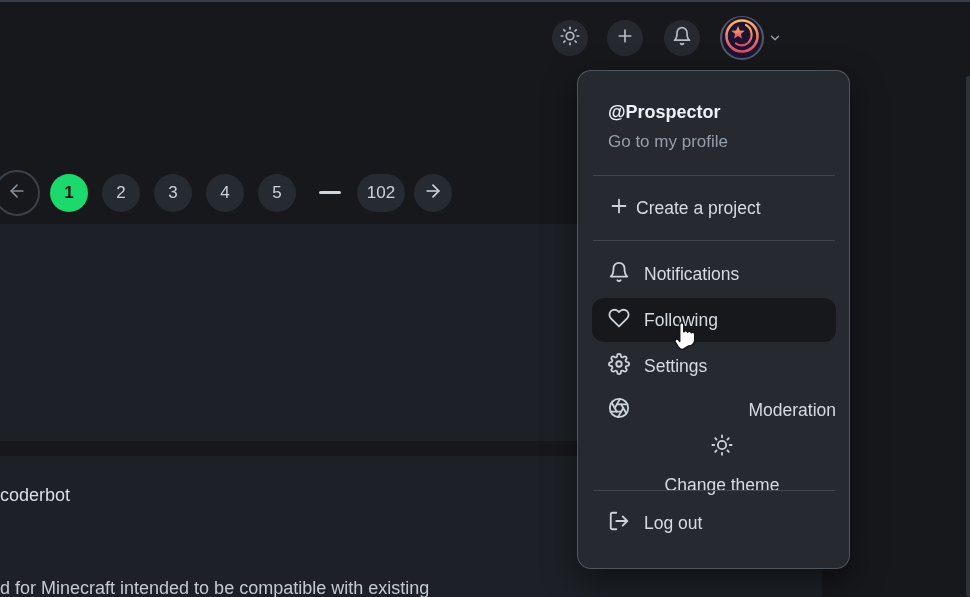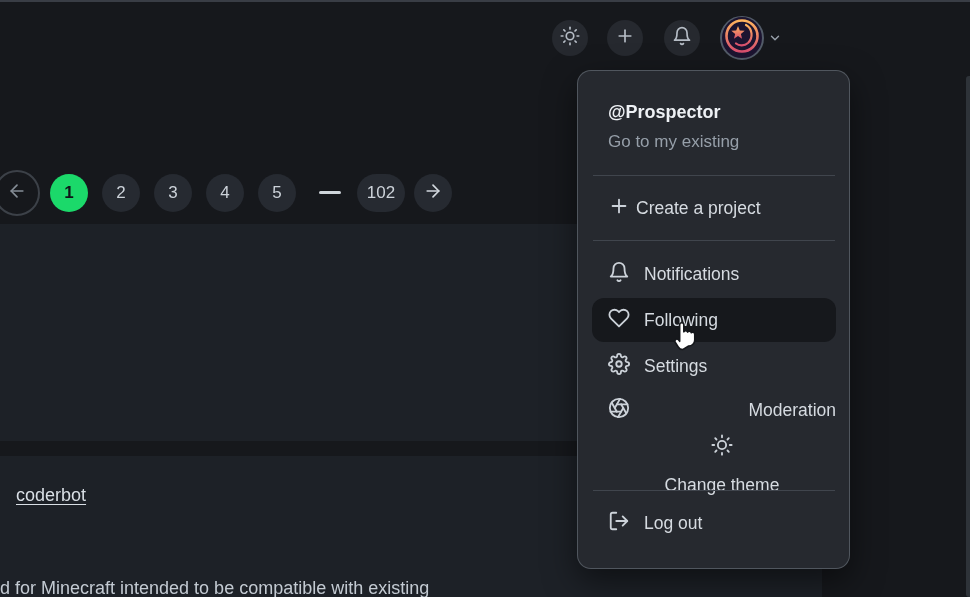--- a/index.html
+++ b/index.html
@@ -35,21 +35,21 @@
     font-size:17px;color:#ccd2d9;background:#262a31;cursor:pointer;}
   .pg-num{width:38px;height:38px;top:174px;}
   .pg-active{background:#1bd96a;color:#101418;font-weight:bold;}
   .pg-prev{left:-6px;top:170px;width:46px;height:46px;background:transparent;border:2px solid #3c4148;color:#858d96;}
   .pg-next{left:414px;top:174px;width:38px;height:38px;color:#d2d8de;}
   .pg-last{left:357px;top:174px;width:48px;height:38px;border-radius:19px;}
   .pg svg{width:20px;height:20px;}
   .pg-dash{position:absolute;left:319px;top:191px;width:22px;height:3px;background:#cfd5db;border-radius:2px;}
 
   
-  .rlink{position:absolute;left:0;font-size:18px;color:#d9dfe5;text-decoration:underline;text-underline-offset:3px;cursor:pointer;padding-left:16px;}
+  .rlink{position:absolute;left:0;font-size:18px;color:#d9dfe5;text-underline-offset:3px;cursor:pointer;}
   .rdesc{position:absolute;left:0;font-size:18px;color:#c3cad2;}
 
   .side-sliver{position:absolute;left:966px;top:76px;width:4px;height:521px;background:#2e3339;border-radius:3px 0 0 3px;}
 
   
   .menu{position:absolute;left:533px;top:70px;width:273px;height:499px;background:#26292f;
     border:1px solid rgba(150,160,172,.38);border-radius:14px;box-shadow:0 12px 32px rgba(0,0,0,.5);z-index:5;margin-left:44px;}
   .m-user{position:absolute;left:30px;top:31px;font-size:18px;font-weight:600;color:#eef1f5;}
   .m-sub{position:absolute;left:30px;top:61px;font-size:17px;color:#969fa9;}
   .m-div{position:absolute;left:15px;width:242px;height:1px;background:#40454d;}
@@ -154,21 +154,21 @@
 
   <div class="card result-card-2">
     <a class="rlink" style="top:29px;position:absolute;">coderbot</a>
     <div class="rdesc" style="top:95px;position:absolute;margin-top:27px;">d for Minecraft intended to be compatible with existing</div>
   </div>
 
   <div class="side-sliver"></div>
 
   <div class="menu">
     <div class="m-user">@Prospector</div>
-    <div class="m-sub">Go to my existing</div>
+    <div class="m-sub">Go to my profile</div>
     <div class="m-div" style="top:104px;"></div>
 
     <div class="m-row" style="top:115px;gap:6px;">
       <span>
         <svg viewBox="0 0 24 24" fill="none" stroke="currentColor" stroke-width="2" stroke-linecap="round" width="22" height="22">
             <line x1="12" y1="5" x2="12" y2="19"></line>
             <line x1="5" y1="12" x2="19" y2="12"></line>
           </svg>
       </span>
       <span>Create a project</span>

